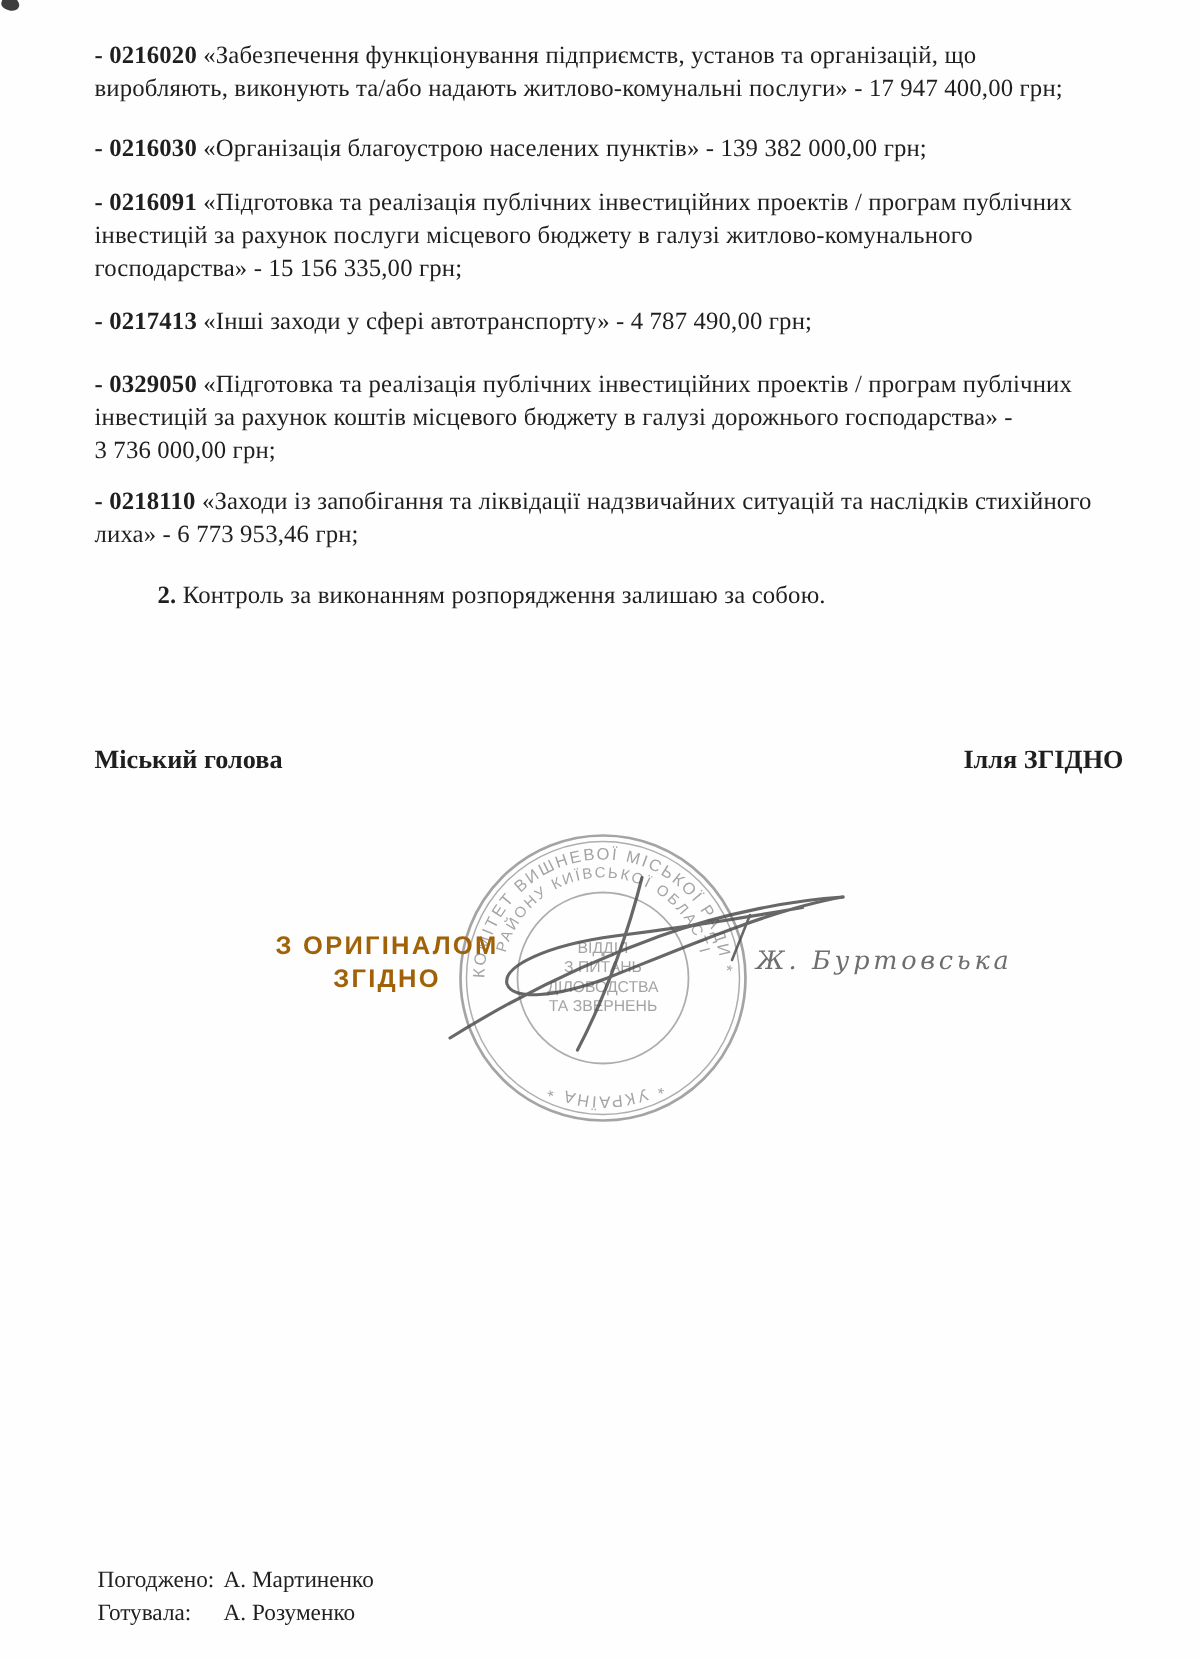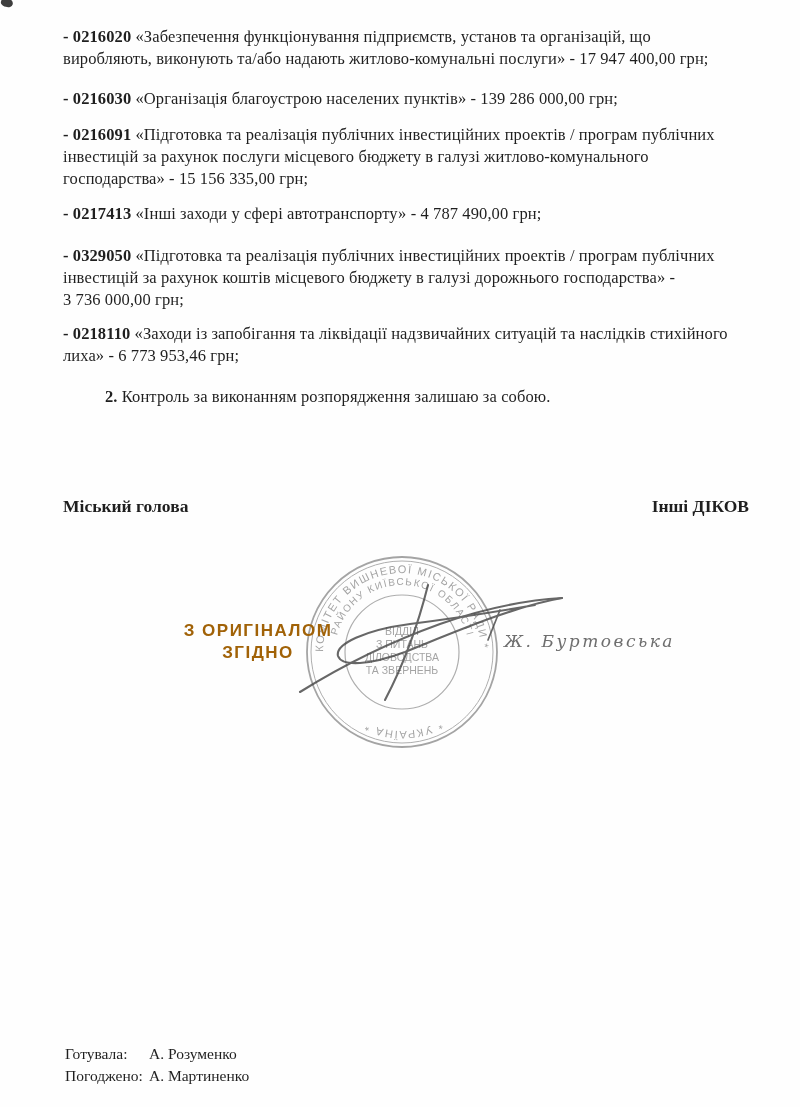--- a/index.html
+++ b/index.html
@@ -51,21 +51,21 @@
 <div class="page">
 
   <div class="scan-mark"></div>
 
   <div class="item" style="top:26px">
     <div class="line"><span class="bold">- 0216020</span><span> «Забезпечення функціонування підприємств, установ та організацій, що</span></div>
     <div class="line">виробляють, виконують та/або надають житлово-комунальні послуги» - 17 947 400,00 грн;</div>
   </div>
 
   <div class="item" style="top:88px">
-    <div class="line"><span class="bold">- 0216030</span><span> «Організація благоустрою населених пунктів» - 139 286 000,00 грн;</span></div>
+    <div class="line"><span class="bold">- 0216030</span><span> «Організація благоустрою населених пунктів» - 139 382 000,00 грн;</span></div>
   </div>
 
   <div class="item" style="top:124px">
     <div class="line"><span class="bold">- 0216091</span><span> «Підготовка та реалізація публічних інвестиційних проектів / програм публічних</span></div>
     <div class="line">інвестицій за рахунок послуги місцевого бюджету в галузі житлово-комунального</div>
     <div class="line">господарства» - 15 156 335,00 грн;</div>
   </div>
 
   <div class="item" style="top:203px">
     <div class="line"><span class="bold">- 0217413</span><span> «Інші заходи у сфері автотранспорту» - 4 787 490,00 грн;</span></div>
@@ -81,21 +81,21 @@
     <div class="line"><span class="bold">- 0218110</span><span> «Заходи із запобігання та ліквідації надзвичайних ситуацій та наслідків стихійного</span></div>
     <div class="line">лиха» - 6 773 953,46 грн;</div>
   </div>
 
   <div class="para" style="top:386px;text-indent:42px">
     <span class="bold">2.</span><span> Контроль за виконанням розпорядження залишаю за собою.</span>
   </div>
 
   <div class="officials">
     <span>Міський голова</span>
-    <span>Інші ДІКОВ</span>
+    <span>Ілля ЗГІДНО</span>
   </div>
 
   <svg class="stamp-svg" width="200" height="200" viewBox="0 0 200 200">
     <defs>
       <path id="ringOuterPath" d="M 21,100 a 79,79 0 1,1 158,0 a 79,79 0 1,1 -158,0" fill="none"></path>
       <path id="ringInnerPath" d="M 33,100 a 67,67 0 1,1 134,0 a 67,67 0 1,1 -134,0" fill="none"></path>
     </defs>
     <circle cx="100" cy="100" r="95" fill="none" stroke="#8e8e8e" stroke-width="1.8"></circle>
     <circle cx="100" cy="100" r="91" fill="none" stroke="#9a9a9a" stroke-width="1"></circle>
     <circle cx="100" cy="100" r="57" fill="none" stroke="#9a9a9a" stroke-width="1.2"></circle>
@@ -127,22 +127,22 @@
       <path d="M 292,26 C 245,34 185,60 135,80 C 100,93 72,95 68,84 C 65,72 95,58 140,52 C 180,47 225,40 265,33"></path>
       <path d="M 158,13 C 150,45 135,90 115,128"></path>
       <path d="M 218,68 L 230,38" stroke-width="1.7"></path>
     </g>
   </svg>
 
   <div class="signer-name">Ж. Буртовська</div>
 
   <div class="footer">
     <div class="footer-row">
+      <span class="footer-label">Погоджено:</span>
+      <span>А. Мартиненко</span>
+    </div>
+    <div class="footer-row">
       <span class="footer-label">Готувала:</span>
       <span>А. Розуменко</span>
-    </div>
-    <div class="footer-row">
-      <span class="footer-label">Погоджено:</span>
-      <span>А. Мартиненко</span>
     </div>
   </div>
 
 </div>
 
 </body></html>

